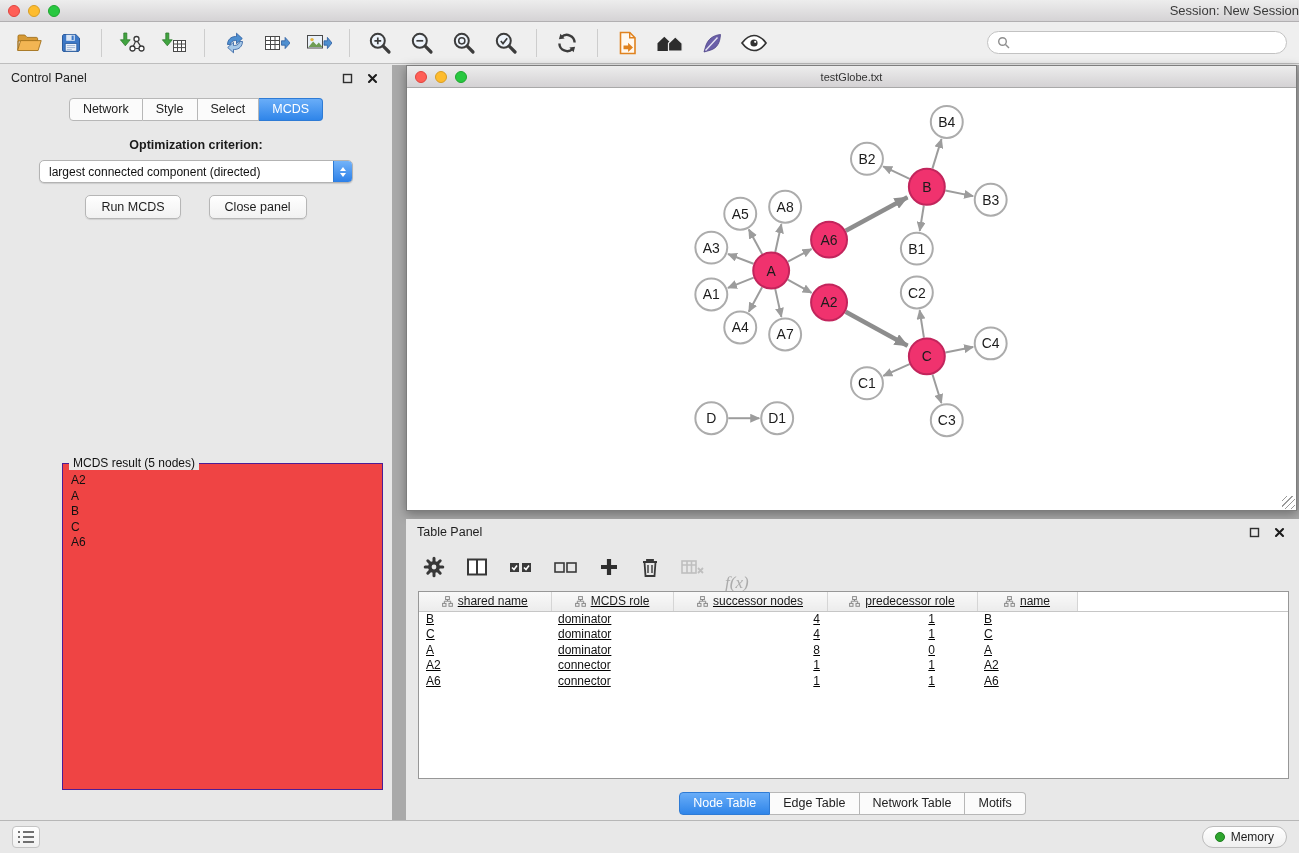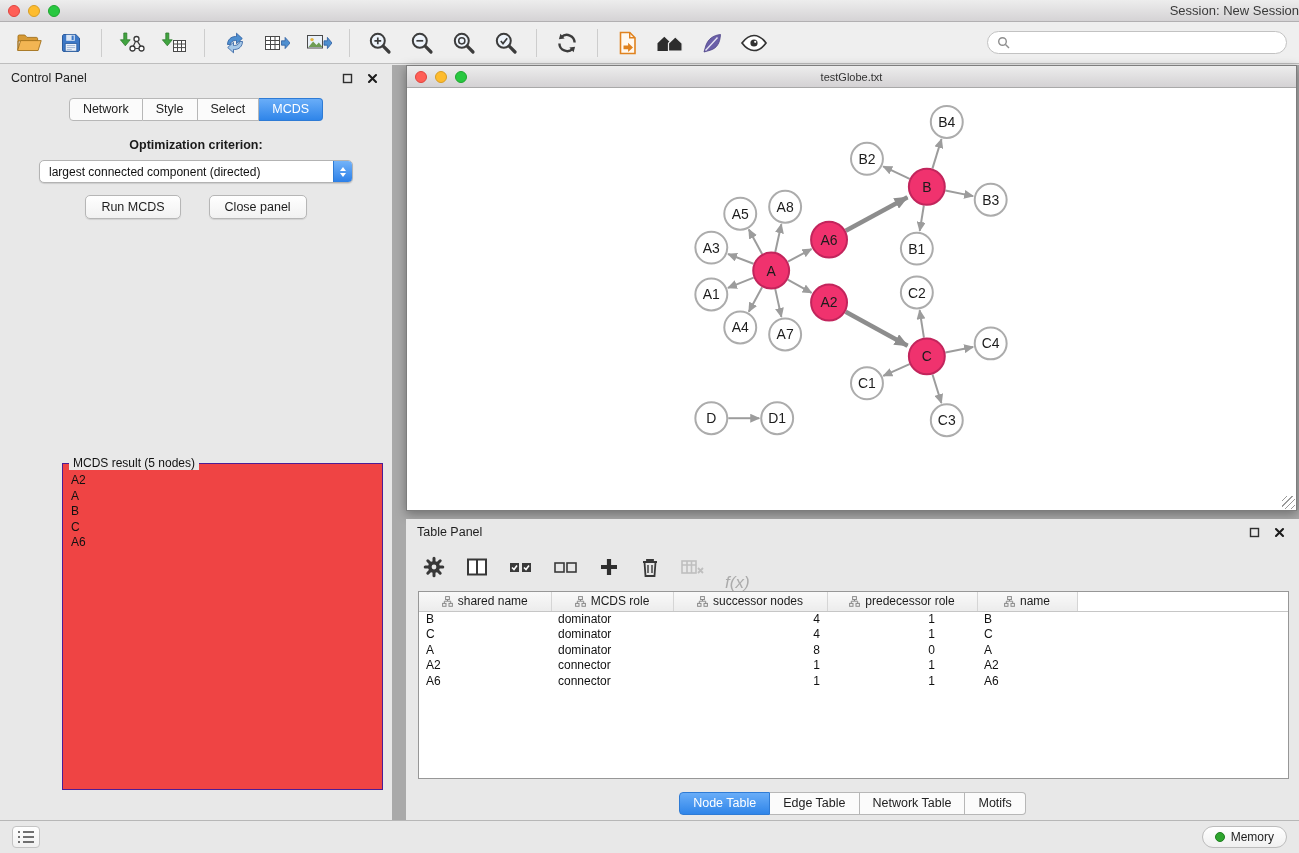--- a/index.html
+++ b/index.html
@@ -57,23 +57,23 @@
   .frame-titlebar{height:22px;background:linear-gradient(#EDEDED,#D4D2D4);border-bottom:1px solid #A9A9A9;position:relative;display:flex;align-items:center;flex:none;}
   .frame-title{flex:1;text-align:center;font-size:11px;color:#333;}
   .canvas{flex:1;position:relative;background:#fff;overflow:hidden;}
   #graph-svg{width:100%;height:100%;display:block;}
   .grip{position:absolute;right:1px;bottom:1px;width:13px;height:13px;background:repeating-linear-gradient(135deg,transparent 0 3px,#9a9a9a 3px 4px);}
 
   
   .table-panel{position:absolute;left:13px;right:0;top:454px;bottom:0;background:#E8E8E8;display:flex;flex-direction:column;}
   .tp-toolbar{height:44px;display:flex;align-items:center;gap:19px;padding:0 16px;flex:none;}
   .ttb{background:none;border:0;padding:0;display:flex;align-items:center;justify-content:center;}
-  .fx{font-family:Liberation Sans, sans-serif;font-style:italic;font-size:17px;color:#ABABAB;margin-top:32px;}
+  .fx{font-family:Liberation Serif, serif;font-style:italic;font-size:17px;color:#ABABAB;margin-top:32px;}
   .table-wrap{flex:1;margin:2px 10px 7px 12px;border:1px solid #979797;background:#fff;overflow:hidden;}
-  table{border-collapse:collapse;width:100%;table-layout:fixed;}
+  table{border-collapse:collapse;width:100%;table-layout:fixed;text-decoration:underline;}
   th{background:linear-gradient(#F9F9F9,#ECECEC);border-right:1px solid #D5D5D5;border-bottom:1px solid #C6C6C6;font-weight:normal;font-size:12px;color:#1c1c1c;height:19px;padding:0 4px;overflow:hidden;white-space:nowrap;}
   th.filler{background:#fff;border-right:none;}
   .th-inner{display:flex;align-items:center;justify-content:center;gap:5px;}
   td{font-size:12px;color:#111;height:15.6px;padding:0 7px;white-space:nowrap;overflow:hidden;line-height:15.6px;}
   td.num{text-align:right;}
   td.num-pad{text-align:right;padding-right:42px;}
   .table-tabs{height:34px;display:flex;align-items:center;justify-content:center;flex:none;}
 
   
   .statusbar{position:absolute;bottom:0;left:0;right:0;height:33px;background:#E8E8E8;border-top:1px solid #B7B7B7;display:flex;align-items:center;padding:1px 12px;}

